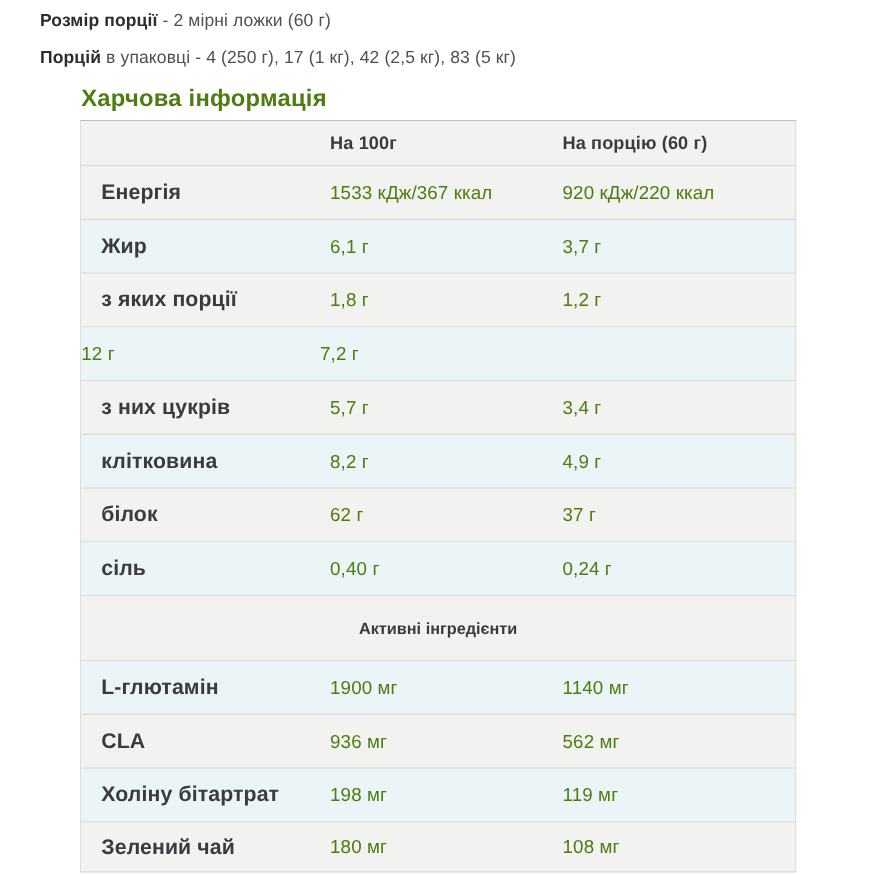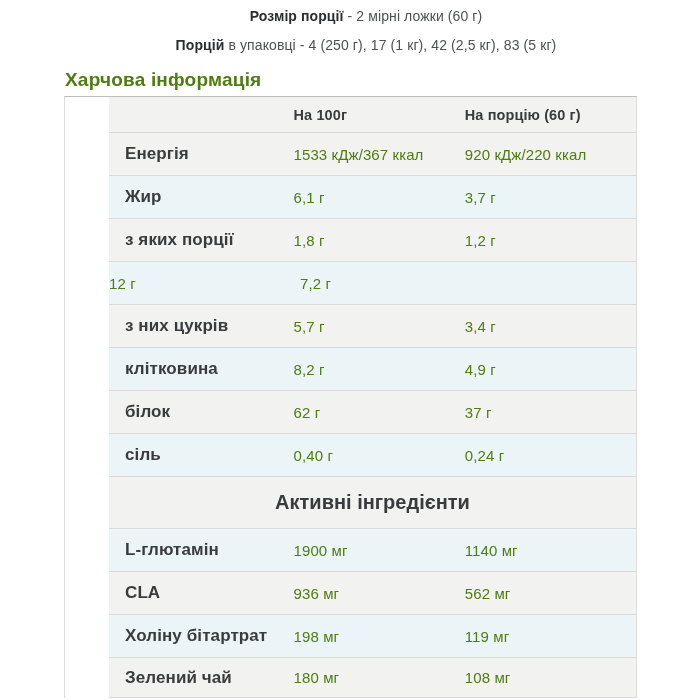--- a/index.html
+++ b/index.html
@@ -6,21 +6,20 @@
   html, body {
     width: 700px; height: 700px;
     overflow: hidden;
     background: #ffffff;
     font-family: "Liberation Sans", sans-serif;
     -webkit-font-smoothing: antialiased;
   }
   .page { width: 700px; height: 700px; padding-top: 6px; }
 
   .intro-line {
-    text-align: center;
     font-size: 14px;
     line-height: 20px;
     color: #4e5052;
     letter-spacing: 0.1px;
     margin-left: 32px;
   }
   .intro-line + .intro-line { margin-top: 9px; }
   .intro-line strong { color: #2c2d2f; font-weight: 700; }
 
   .section-title {
@@ -31,21 +30,20 @@
     color: #4d7c0f;
     letter-spacing: 0.2px;
   }
 
   .table {
     margin: 4px 0 0 64px;
     width: 573px;
     border-left: 1px solid #dddddc;
     border-right: 1px solid #dddddc;
     border-top: 1px solid #bcbdbe;
-    padding-left: 44px;
   }
   .row {
     display: flex;
     align-items: stretch;
     border-bottom: 1px solid #d9dad9;
   }
   .header-row { height: 36px; background: var(--row-gray, #f2f2f1); }
   .data-row   { height: 43px; }
   .section-row{ height: 52px; }
   #table-body .row:last-child { height: 40px; }
@@ -66,21 +64,21 @@
     width: 191px;
     font-size: 15px;
     color: #4d7c0f;
     letter-spacing: 0.1px;
   }
   .value-cell:last-child { flex: 1 1 auto; }
   .hdr-cell { font-weight: 700; font-size: 14.5px; color: #3a3b3d; }
   .section-cell {
     flex: 1 1 auto;
     justify-content: center;
-    font-size: 20px;
+    font-size: 13px;
     font-weight: 700;
     color: #3a3b3d;
   }
 </style>
 </head>
 <body>
 
 <div class="page">
 
   <p class="intro-line">

